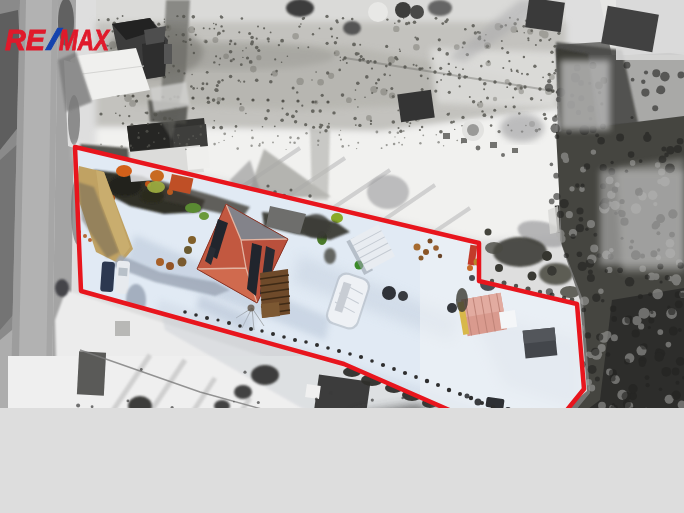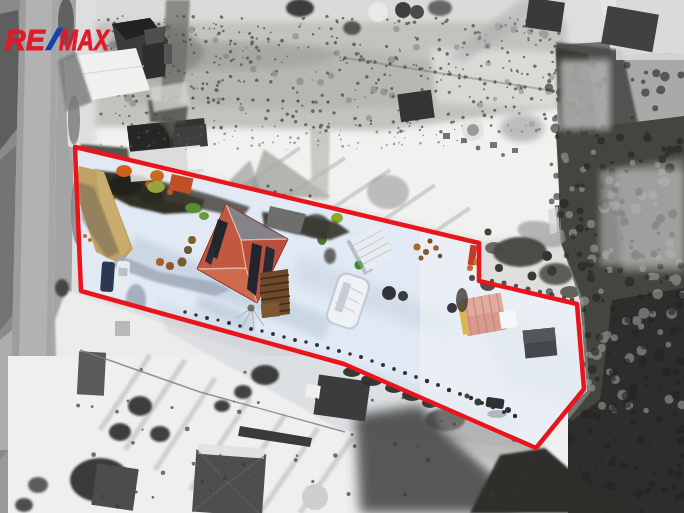--- a/index.html
+++ b/index.html
@@ -1,16 +1,16 @@
 <!DOCTYPE html>
 <html><head>
 <meta charset="utf-8">
 <style>
 html,body{margin:0;padding:0;background:#ddd;}
-#wrap{position:relative;width:684px;height:513px;overflow:hidden;font-family:"Liberation Sans",sans-serif;}
+#wrap{position:relative;width:684px;height:408px;overflow:hidden;font-family:"Liberation Sans",sans-serif;}
 </style>
 </head>
 <body>
 <div id="wrap">
 <svg width="684" height="513" viewBox="0 0 684 513">
 <defs>
 <clipPath id="plot">
 <path d="M75,147 L479,243 L479,281 L577,304 L584,389 L536,448 L344,364 L81,291 Z"></path>
 </clipPath>
 <filter id="blur1">

